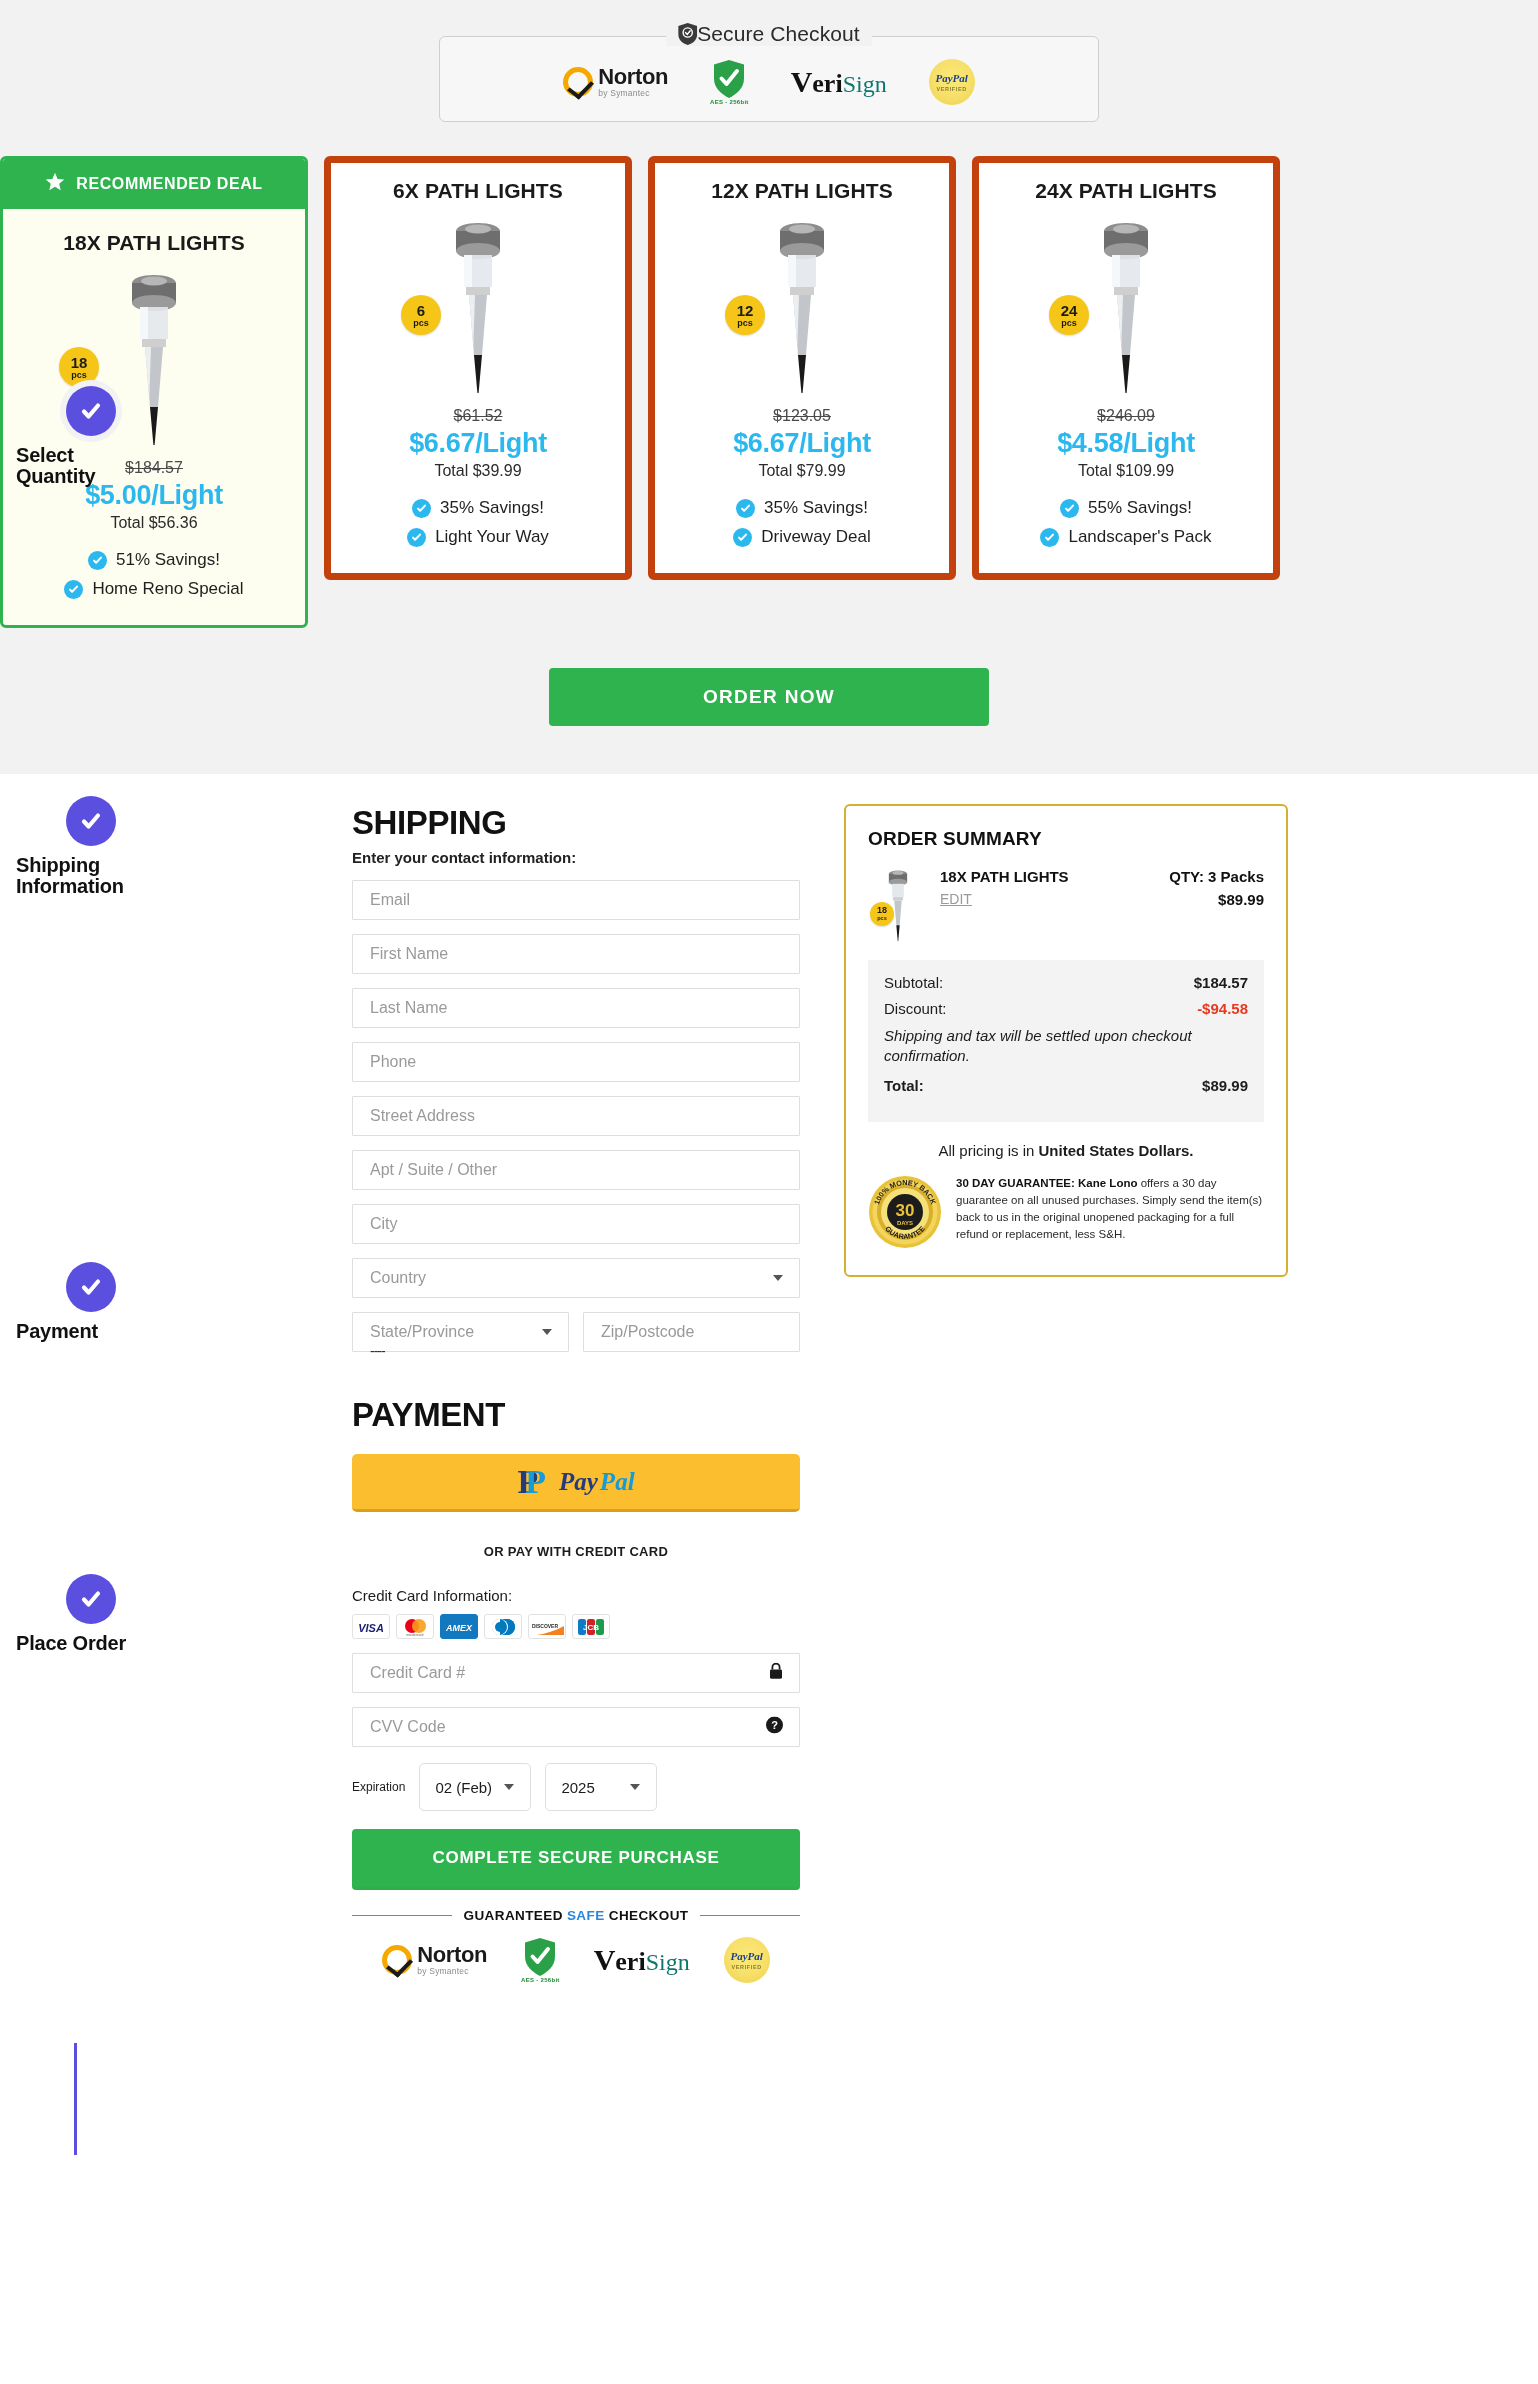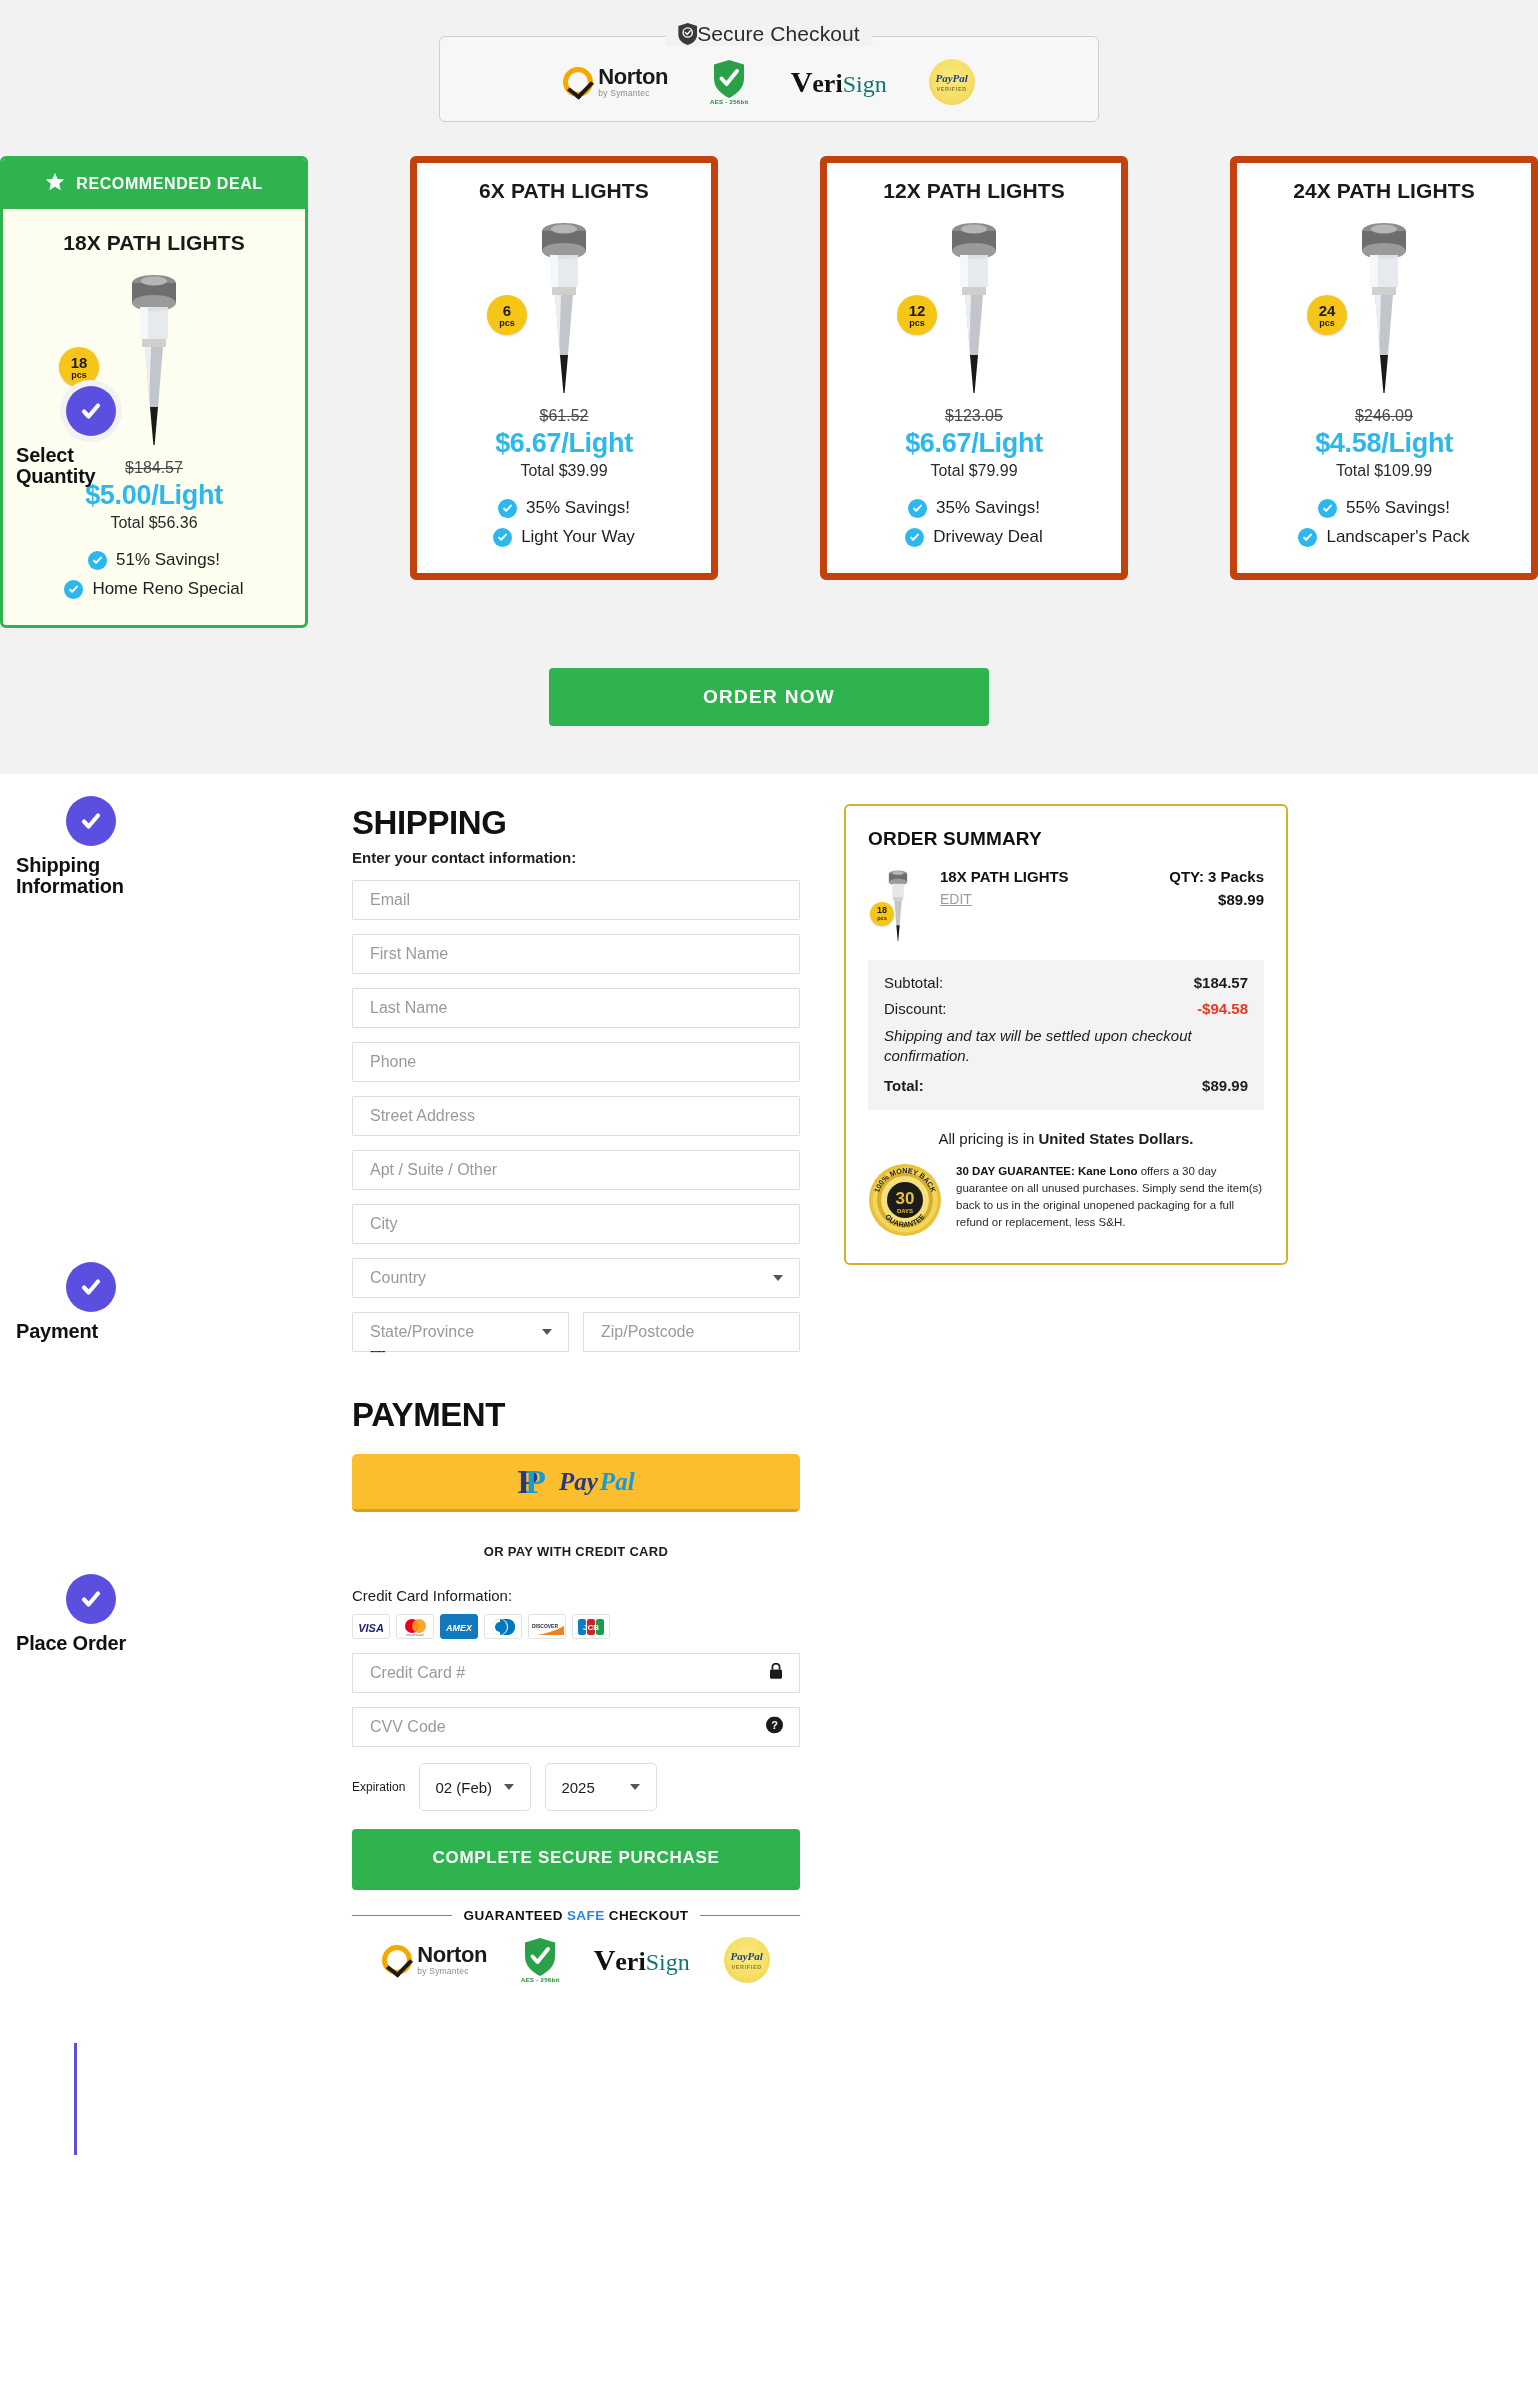--- a/index.html
+++ b/index.html
@@ -68,22 +68,22 @@
   .ppverified {
     width: 46px; height: 46px; border-radius: 50%;
     background: radial-gradient(circle at 50% 42%, #fbe97a 0%, #f7e06a 52%, #ecd04c 100%);
     display:flex; flex-direction:column; align-items:center; justify-content:center;
   }
   .pp-word { font-family:"Liberation Serif", serif; font-style:italic; font-weight:700; font-size:11px; color:#17408e; line-height:1; }
   .pp-ver { font-size:5.5px; font-weight:700; color:#8a7c2e; letter-spacing:.6px; margin-top:2px;}
 
   
   .cards {
-    display:flex; justify-content:space-between; align-items:flex-start;
-    margin-top: 34px;
+    display:flex; justify-content:flex-start; align-items:flex-start;
+    gap: 16px; margin-top: 34px;
   }
   .card {
     width: 308px; background:#fff; border:7px solid #c2410c; border-radius:6px;
     padding: 16px 14px 26px 14px; text-align:center; position:relative;
   }
   .card.featured {
     border: 3px solid #2eb34e; background: #fdfdf0;
     padding: 0 0 26px 0; border-radius:6px; overflow:hidden;
     align-self: stretch;
   }
@@ -198,21 +198,21 @@
   }
   .sum-item-right { text-align:right; }
   .sum-qty { font-size:15px; font-weight:700; color:#111; }
   .sum-price { font-size:15px; font-weight:700; color:#111; margin-top:6px; }
 
   .sum-totals { background:#f3f3f3; margin-top: 18px; padding: 14px 16px 16px 16px; }
   .trow { display:flex; justify-content:space-between; font-size:15px; color:#1c1c1c; margin-bottom: 9px;}
   .trow .v { font-weight:700; }
   .trow .v.neg { color:#e8381f; }
   .tnote { font-size:15px; font-style:italic; color:#1c1c1c; line-height:1.35; margin: 6px 0 10px 0; }
-  .trow.total { margin-bottom:0; }
+  .trow.total { margin-bottom:12px; }
   .trow.total .k, .trow.total .v { font-weight:700; }
 
   .currency-line { text-align:center; font-size:15px; color:#1c1c1c; margin-top: 20px; }
   .currency-line b { font-weight:700; }
 
   .guarantee { display:flex; gap: 14px; align-items:flex-start; margin-top: 16px; }
   .seal { width: 74px; height: 74px; flex:none; }
   .g-text { font-size: 11.5px; color:#2a2a2a; line-height:1.5; }
   .g-text b { font-weight:700; color:#111; }
 

